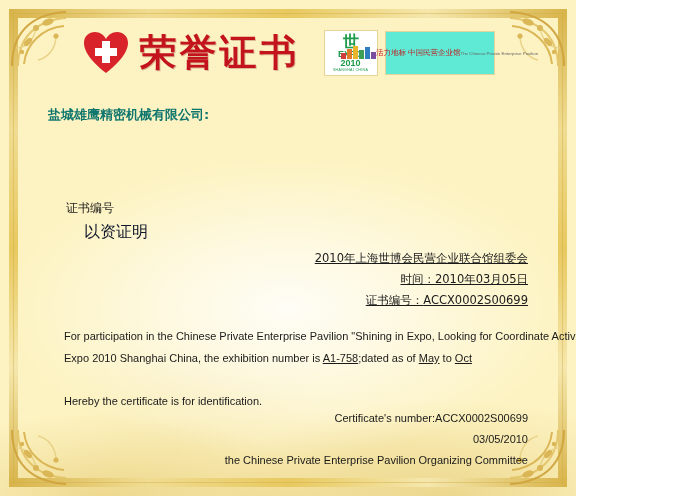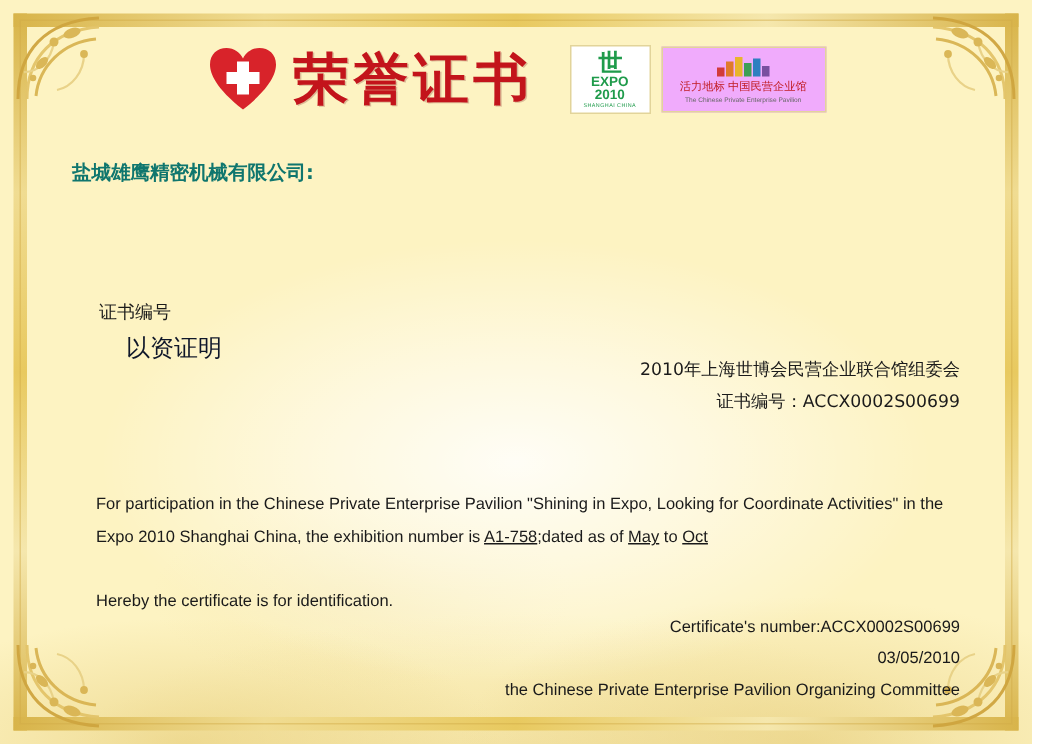--- a/index.html
+++ b/index.html
@@ -8,21 +8,21 @@
   }
   body {
     width: 700px;
     height: 496px;
     overflow: hidden;
     font-family: "Liberation Sans", sans-serif;
   }
 
   #certificate {
     position: relative;
-    width: 688px;
+    width: 576px;
     height: 496px;
     box-sizing: border-box;
     background:
       radial-gradient(ellipse 520px 260px at 50% 78%, rgba(255,255,255,0.72) 0%, rgba(255,253,235,0.25) 45%, rgba(255,245,200,0.0) 72%),
       linear-gradient(to bottom,
         #fffdf0 0%,
         #fffae0 12%,
         #fef6cf 26%,
         #fdf0b8 42%,
         #fcebaa 56%,
@@ -134,23 +134,23 @@
     font-size: 9px; color: #1f9b4b; font-weight: bold;
   }
   .logo-expo .yr {
     font-size: 9px; color: #1f9b4b; font-weight: bold;
   }
   .logo-expo .cn {
     font-size: 3.6px; color: #1f9b4b; letter-spacing: 0.3px; margin-top: 1px;
   }
   .logo-pavilion {
     width: 110px; height: 44px;
-    background: #f0abfc;
+    background: #5eead4;
     border: 1px solid #e2d49a;
-    display: flex; flex-direction: column;
+    display: flex; flex-direction: row;
     align-items: center; justify-content: center;
     padding: 1px 3px;
     box-sizing: border-box;
   }
   .logo-pavilion .bars {
     display: flex; align-items: flex-end; gap: 1px; height: 14px; margin-bottom: 2px;
   }
   .logo-pavilion .bars i { display: block; width: 5px; }
   .logo-pavilion .cn-name {
     font-size: 7.5px; color: #c01c22; white-space: nowrap;
@@ -191,26 +191,27 @@
   .special-2 {
     position: absolute;
     left: 84px; top: 222px;
     font-size: 16px;
     color: #0f172a;
     font-family: Liberation Sans, sans-serif;
   }
 
   .signature-cn {
     position: absolute;
-    right: 48px; top: 236px;
+    right: 48px; top: 248px;
     text-align: right;
     font-size: 11.5px;
     line-height: 21px;
     color: #1a1a1a;
     font-family: "DejaVu Sans", "Liberation Sans", sans-serif;
+    text-decoration: underline;
   }
 
   .para-en {
     position: absolute;
     left: 64px; top: 325px;
     width: 570px;
     font-size: 11px;
     line-height: 22px;
     color: #1a1a1a;
   }
@@ -350,20 +351,23 @@
 
   <div class="company">盐城雄鹰精密机械有限公司:</div>
 
 
   <div class="special-1">证书编号</div>
   <div class="special-2">以资证明</div>
 
   <div class="signature-cn">
     <div>2010年上海世博会民营企业联合馆组委会</div>
     <div>
+      <span>时间：</span><span>2010年03月05日</span>
+    </div>
+    <div>
       <span>证书编号：</span><span>ACCX0002S00699</span>
     </div>
   </div>
 
   <div class="para-en">
     <span>For participation in the Chinese Private Enterprise Pavilion "Shining in Expo, Looking for Coordinate Activities" in the Expo 2010 Shanghai China, the exhibition number is</span>
     <span class="u">A1-758</span><span>;dated as of</span>
     <span class="u">May</span>
     <span>to</span>
     <span class="u">Oct</span>

